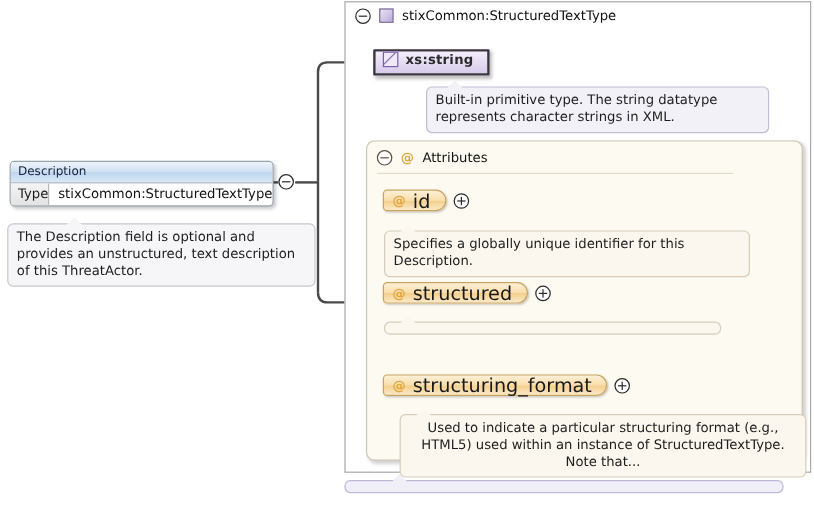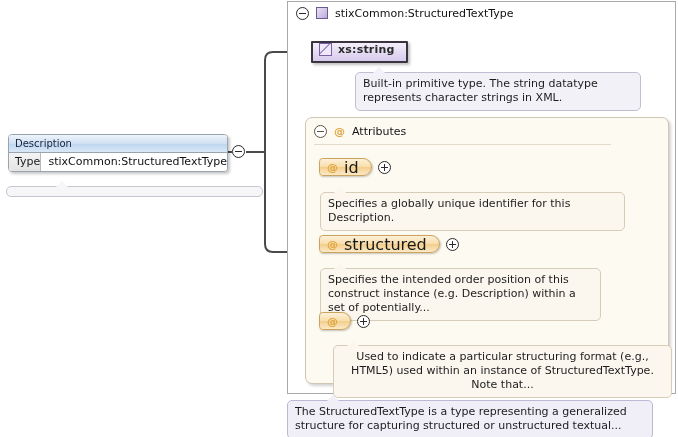--- a/index.html
+++ b/index.html
@@ -177,20 +177,21 @@
     <div id="desc-type-val">stixCommon:StructuredTextType</div>
   </div>
 </div>
 
 <div class="abs" style="left:232px;top:145px;">
   <span class="circ"></span>
 </div>
 
 <div class="balloon" id="annot-desc">
   <span class="tail" style="left:48px;"></span>
+  <span>The Description field is optional and provides an unstructured, text description of this ThreatActor.</span>
 </div>
 
 <div class="abs" id="type-container"></div>
 
 <div id="type-header">
   <span class="circ"></span>
   <span class="sq-icon"></span>
   <span id="type-name">stixCommon:StructuredTextType</span>
 </div>
 
@@ -226,30 +227,29 @@
 
 <div class="attr-row" id="row-ord">
   <span class="attr-pill">
     <span class="at-sign">@</span>
     <span class="name">structured</span>
   </span>
   <span class="circ plus"></span>
 </div>
 <div class="balloon warm" id="annot-ord">
   <span class="tail" style="left:12px;"></span>
-  <span>Specifies the intended order position of this construct instance (e.g. Description) within a set of potentially...</span>
 </div>
 
 <div class="attr-row" id="row-sf">
   <span class="attr-pill">
     <span class="at-sign">@</span>
+    <span class="name">structuring_format</span>
   </span>
   <span class="circ plus"></span>
 </div>
 <div class="balloon warm" id="annot-sf">
   <span class="tail" style="left:12px;"></span>
   <span>Used to indicate a particular structuring format (e.g., HTML5) used within an instance of StructuredTextType. Note that...</span>
 </div>
 
 <div class="balloon lilac" id="annot-type">
   <span class="tail" style="left:38px;"></span>
-  <span>The StructuredTextType is a type representing a generalized structure for capturing structured or unstructured textual...</span>
 </div>
 
 </body></html>

